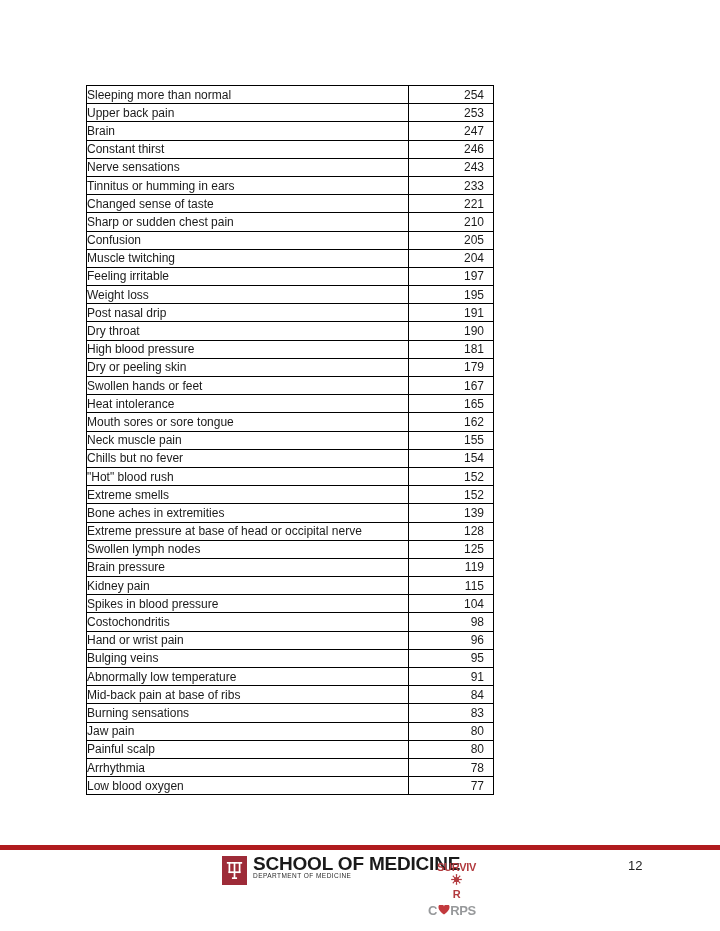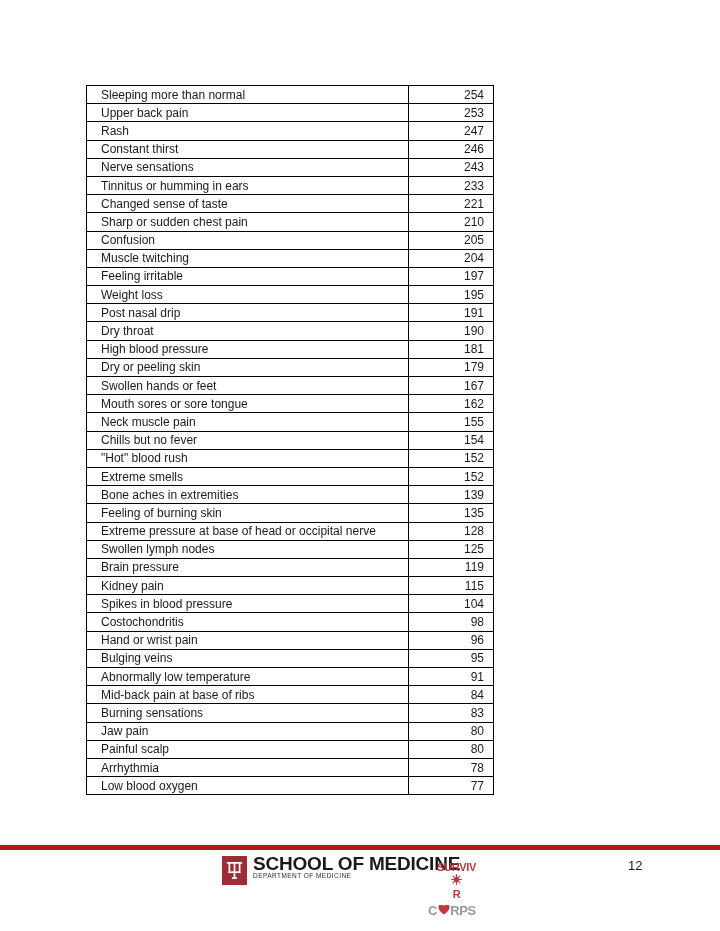--- a/index.html
+++ b/index.html
@@ -31,21 +31,21 @@
   }
   table.symptoms td{
     border:1px solid var(--border-black);
     font-size:12px;
     color:var(--ink);
     vertical-align:middle;
     white-space:nowrap;
     overflow:hidden;
   }
   table.symptoms tr{height:18.2px;}
-  td.symptom{padding:0 14px;}
+  td.symptom{padding:0 0;}
   td.count{text-align:right;padding:0 9px;}
 
   
   .footer-rule{
     position:absolute;
     left:0;top:845px;width:720px;height:5px;
     background:var(--rule-red);
   }
   .iu-block{
     position:absolute;
@@ -104,21 +104,21 @@
     <tbody>
         <tr>
           <td class="symptom">Sleeping more than normal</td>
           <td class="count">254</td>
         </tr>
         <tr>
           <td class="symptom">Upper back pain</td>
           <td class="count">253</td>
         </tr>
         <tr>
-          <td class="symptom">Rash</td>
+          <td class="symptom">Brain</td>
           <td class="count">247</td>
         </tr>
         <tr>
           <td class="symptom">Constant thirst</td>
           <td class="count">246</td>
         </tr>
         <tr>
           <td class="symptom">Nerve sensations</td>
           <td class="count">243</td>
         </tr>
@@ -164,20 +164,24 @@
         </tr>
         <tr>
           <td class="symptom">Dry or peeling skin</td>
           <td class="count">179</td>
         </tr>
         <tr>
           <td class="symptom">Swollen hands or feet</td>
           <td class="count">167</td>
         </tr>
         <tr>
+          <td class="symptom">Heat intolerance</td>
+          <td class="count">165</td>
+        </tr>
+        <tr>
           <td class="symptom">Mouth sores or sore tongue</td>
           <td class="count">162</td>
         </tr>
         <tr>
           <td class="symptom">Neck muscle pain</td>
           <td class="count">155</td>
         </tr>
         <tr>
           <td class="symptom">Chills but no fever</td>
           <td class="count">154</td>
@@ -186,24 +190,20 @@
           <td class="symptom">"Hot" blood rush</td>
           <td class="count">152</td>
         </tr>
         <tr>
           <td class="symptom">Extreme smells</td>
           <td class="count">152</td>
         </tr>
         <tr>
           <td class="symptom">Bone aches in extremities</td>
           <td class="count">139</td>
-        </tr>
-        <tr>
-          <td class="symptom">Feeling of burning skin</td>
-          <td class="count">135</td>
         </tr>
         <tr>
           <td class="symptom">Extreme pressure at base of head or occipital nerve</td>
           <td class="count">128</td>
         </tr>
         <tr>
           <td class="symptom">Swollen lymph nodes</td>
           <td class="count">125</td>
         </tr>
         <tr>

